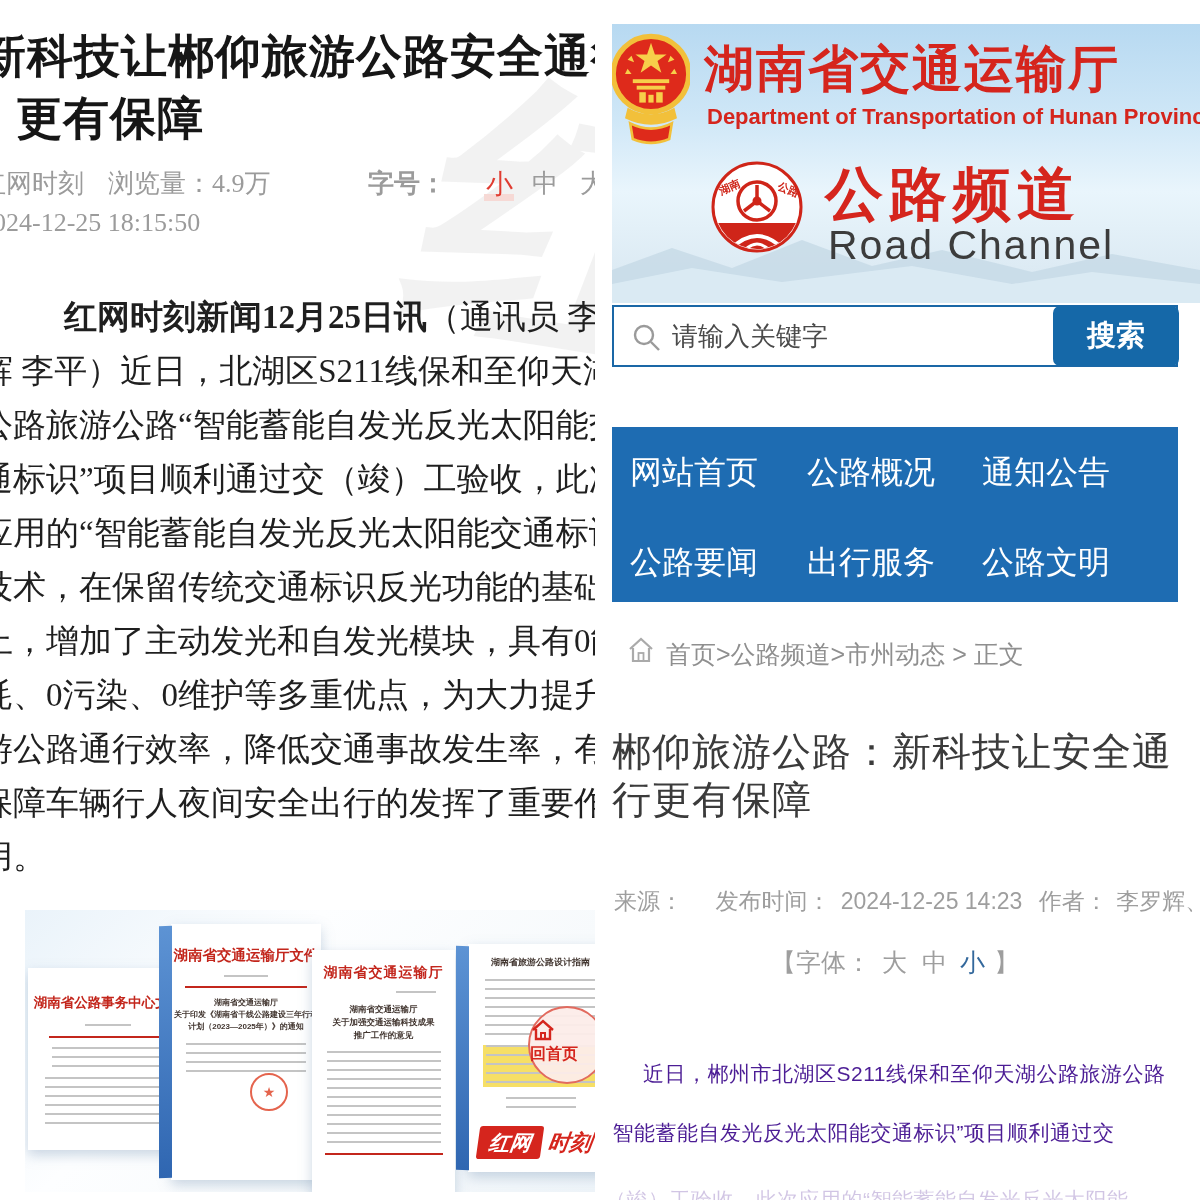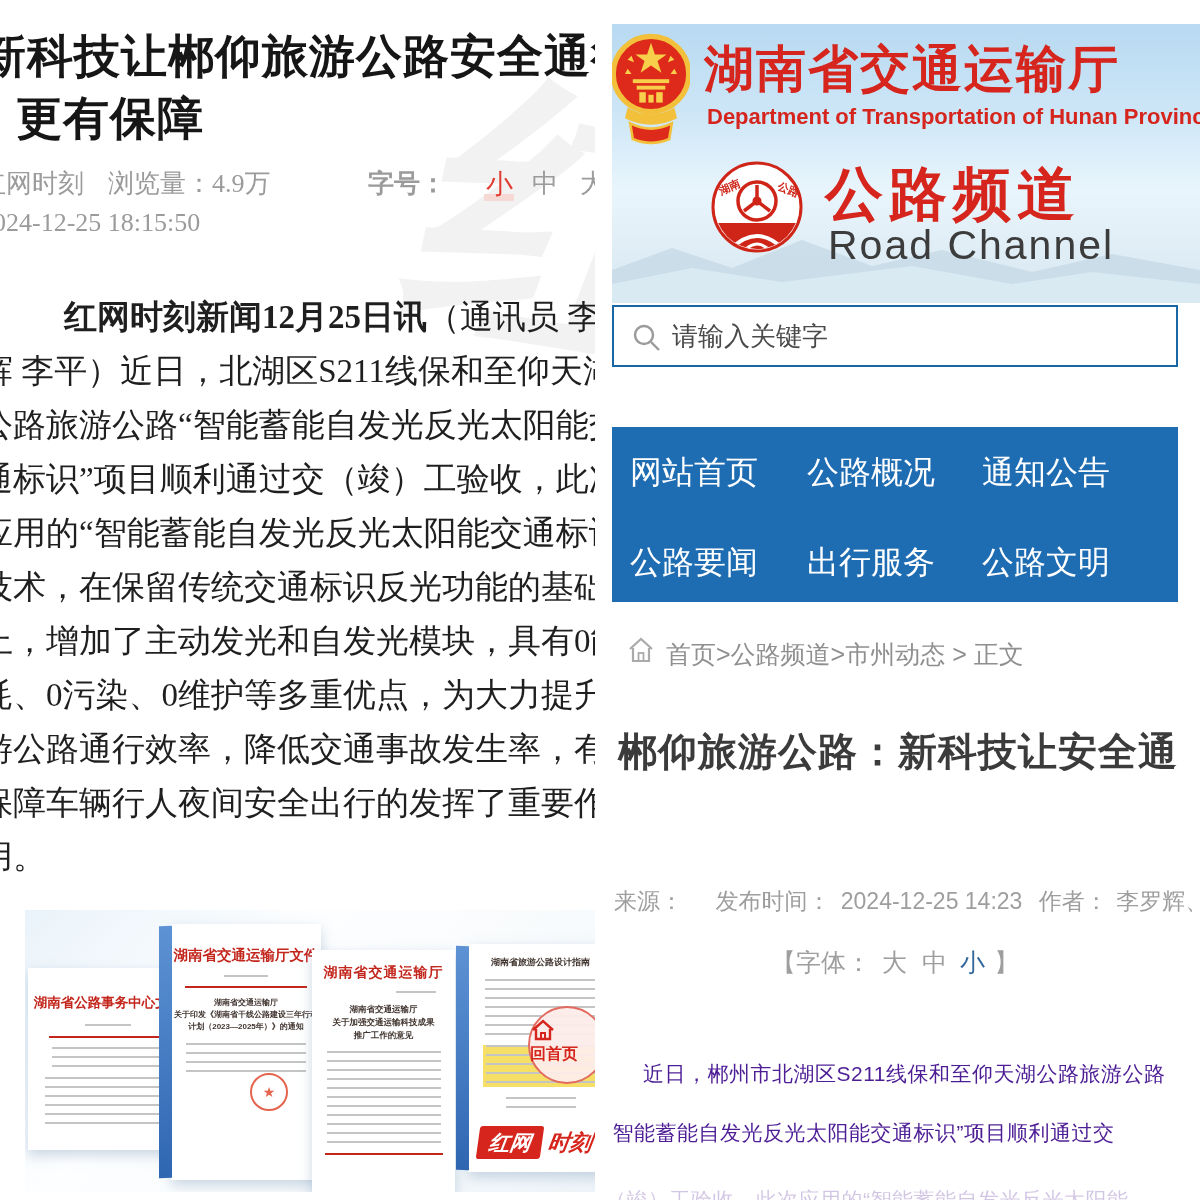--- a/index.html
+++ b/index.html
@@ -40,21 +40,21 @@
              border:2px solid #1a67a6;}
   #rp-search input{position:absolute;left:56px;top:6px;width:370px;height:44px;border:none;outline:none;
              font-size:26px;color:#333;font-family:"Liberation Sans",sans-serif;background:transparent;}
   #rp-search input::placeholder{color:#4a4a4a;opacity:1;}
   #search-btn{position:absolute;left:439px;top:-1px;width:126px;height:60px;background:#1568a8;border:none;
              border-radius:7px;color:#fff;font-size:29px;font-weight:700;cursor:pointer;
              font-family:"Liberation Sans",sans-serif;}
   #rp-nav{position:absolute;left:0;top:427px;width:566px;height:175px;background:#1e6cb2;}
   .nav-item{position:absolute;color:#fff;font-size:32px;white-space:nowrap;cursor:pointer;}
   .crumb{color:#8f8f8f;font-size:25px;}
-  .rp-title{color:#3b3b3b;font-weight:700;font-size:39px;text-align:right;letter-spacing:1px;}
+  .rp-title{color:#3b3b3b;font-weight:400;font-size:39px;text-align:left;letter-spacing:1px;}
   .rp-meta{color:#9e9e9e;font-size:23px;}
   .rp-body{color:#4c1d95;font-size:21px;letter-spacing:.5px;}
   .blue-link{color:#33689c;}
 </style>
 </head>
 <body>
 
 <div id="stage">
 
   <div id="left-panel">
@@ -200,39 +200,41 @@
       <div class="abs red chan-cn nowrap" style="left:213px;top:132px;">公路频道</div>
       <div class="abs chan-en nowrap" style="left:216px;top:198px;text-align:center;">Road Channel</div>
     </div>
 
     <div id="rp-search">
       <svg class="abs" style="left:17px;top:15px;" width="32" height="32" viewBox="0 0 32 32">
         <circle cx="13" cy="13" r="9" fill="none" stroke="#9a9a9a" stroke-width="2.4"></circle>
         <line x1="20" y1="20" x2="28" y2="28" stroke="#9a9a9a" stroke-width="2.4"></line>
       </svg>
       <input type="text" placeholder="请输入关键字" style="">
+      <button id="search-btn">搜索</button>
     </div>
 
     <div id="rp-nav">
       <span class="nav-item" style="left:18px;top:24px;">网站首页</span>
       <span class="nav-item" style="left:195px;top:24px;">公路概况</span>
       <span class="nav-item" style="left:370px;top:24px;">通知公告</span>
       <span class="nav-item" style="left:18px;top:114px;">公路要闻</span>
       <span class="nav-item" style="left:195px;top:114px;">出行服务</span>
       <span class="nav-item" style="left:370px;top:114px;">公路文明</span>
     </div>
 
     <svg class="abs" style="left:14px;top:636px;" width="30" height="28" viewBox="0 0 30 28">
       <path d="M4 13 L15 3 L26 13" fill="none" stroke="#aaaaaa" stroke-width="2.2"></path>
       <path d="M7 12 V25 H23 V12" fill="none" stroke="#aaaaaa" stroke-width="2.2"></path>
       <rect x="12.5" y="17" width="5" height="8" fill="none" stroke="#aaaaaa" stroke-width="1.8"></rect>
     </svg>
     <div class="abs crumb nowrap" style="left:54px;top:638px;cursor:pointer;text-align:center;">首页&gt;公路频道&gt;市州动态 &gt; 正文</div>
 
     <div class="abs rp-title" style="left:0;top:725px;width:566px;">郴仰旅游公路：新科技让安全通</div>
+    <div class="abs rp-title" style="left:0;top:773px;width:566px;">行更有保障</div>
 
     <div class="abs rp-meta nowrap" style="left:2px;top:886px;">
       <span>来源：</span>
       <span style="margin-left:26px;">发布时间：</span>
       <span style="margin-left:4px;">2024-12-25 14:23</span>
       <span style="margin-left:10px;">作者：</span>
       <span style="margin-left:2px;">李罗辉、李平</span>
     </div>
 
     <div class="abs rp-meta" style="left:0;top:946px;width:566px;text-align:center;font-size:25px;">

